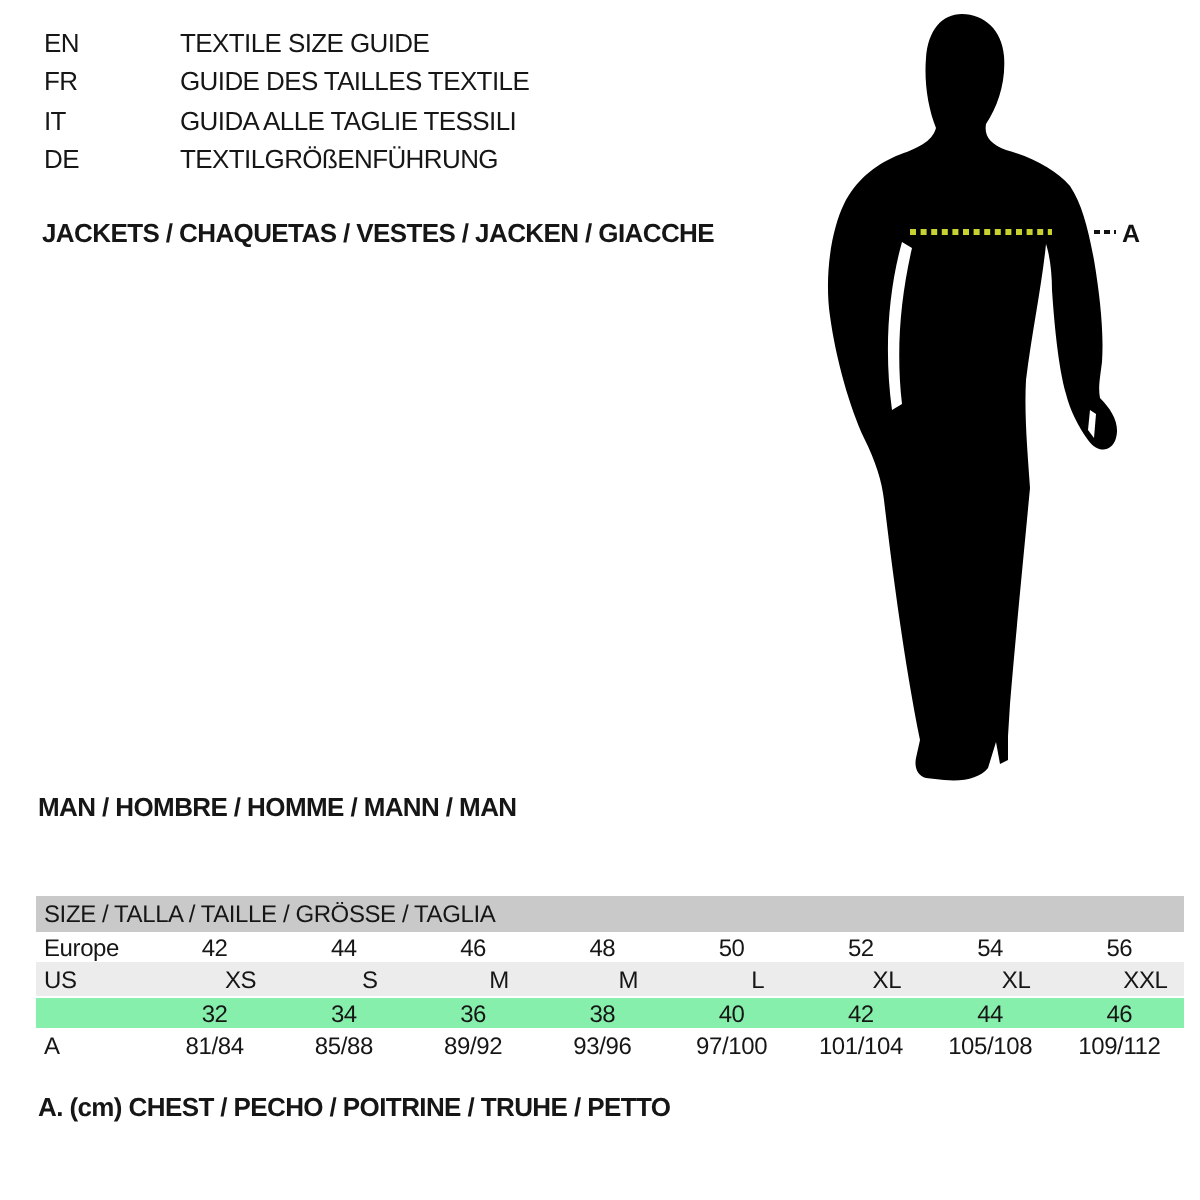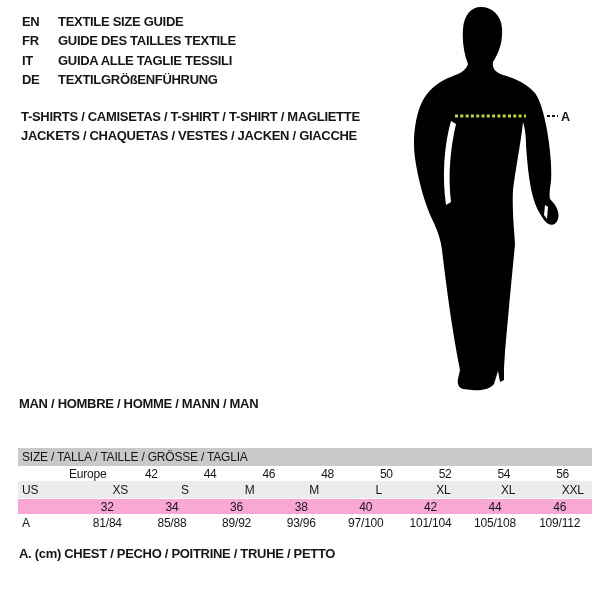--- a/index.html
+++ b/index.html
@@ -1,22 +1,22 @@
 <!DOCTYPE html>
 <html><head>
 <meta charset="utf-8">
 <style>
   html,body{margin:0;padding:0;background:#fff;}
   .page{position:relative;width:600px;height:600px;background:#ffffff;overflow:hidden;
         font-family:"Liberation Sans",sans-serif;color:#161616;}
 
   
   .langs{position:absolute;left:22px;top:12px;}
-  .lang-row{display:flex;height:19.4px;line-height:19.4px;font-weight:bold;
-            font-size:13px;letter-spacing:-0.3px;}
+  .lang-row{display:flex;height:19.4px;line-height:19.4px;font-weight:normal;
+            font-size:13px;letter-spacing:-0.3px;gap:32px;}
   .lang-row .code{width:36px;}
 
   
   .cats{position:absolute;left:21px;top:107px;font-weight:bold;font-size:13px;
         line-height:19.4px;letter-spacing:-0.3px;}
 
   
   .fig{position:absolute;left:400px;top:0;}
   .fig text{font-family:"Liberation Sans",sans-serif;font-weight:bold;font-size:12.5px;fill:#111;}
 
@@ -24,23 +24,23 @@
   .section-title{position:absolute;left:19px;top:396px;font-weight:bold;font-size:13px;
                  letter-spacing:-0.3px;}
 
   
   .size-table{position:absolute;left:18px;top:448px;width:574px;font-size:12px;
               letter-spacing:-0.2px;}
   .t-header{height:18px;line-height:18px;background:#c9c9c9;padding-left:4px;}
   .t-row{display:grid;grid-template-columns:57px repeat(8,1fr);align-items:center;}
   .t-row .lbl{padding-left:4px;text-align:left;}
   .t-row .cell{text-align:center;}
-  .r-europe{height:15px;margin-left:47px;}
+  .r-europe{height:15px;}
   .r-us{height:17px;background:#ececec;gap:26px;}
-  .r-num{height:16px;background:#f9a8d4;border-top:1px solid #fff;box-sizing:border-box;}
+  .r-num{height:16px;background:#86efac;border-top:1px solid #fff;box-sizing:border-box;}
   .r-a{height:18px;}
 
   
   .footnote{position:absolute;left:19px;top:546px;font-weight:bold;font-size:13px;
             letter-spacing:-0.3px;}
 </style>
 </head>
 <body>
 
 <div class="page">
@@ -58,21 +58,20 @@
       <span class="code">IT</span>
       <span class="lbl">GUIDA ALLE TAGLIE TESSILI</span>
     </div>
     <div class="lang-row">
       <span class="code">DE</span>
       <span class="lbl">TEXTILGRÖßENFÜHRUNG</span>
     </div>
   </div>
 
   <div class="cats">
-    <div>T-SHIRTS / CAMISETAS / T-SHIRT / T-SHIRT / MAGLIETTE</div>
     <div>JACKETS / CHAQUETAS / VESTES / JACKEN / GIACCHE</div>
   </div>
 
   <svg class="fig" width="180" height="400" viewBox="400 0 180 400">
     <path fill="#000" d="M481,7
          C492,7 501,15 502,28
          C503,41 499,53 493,62
          C492,68 495,72 503,75
          C517,79 528,85 535,93
          C541,102 544,114 547,130

